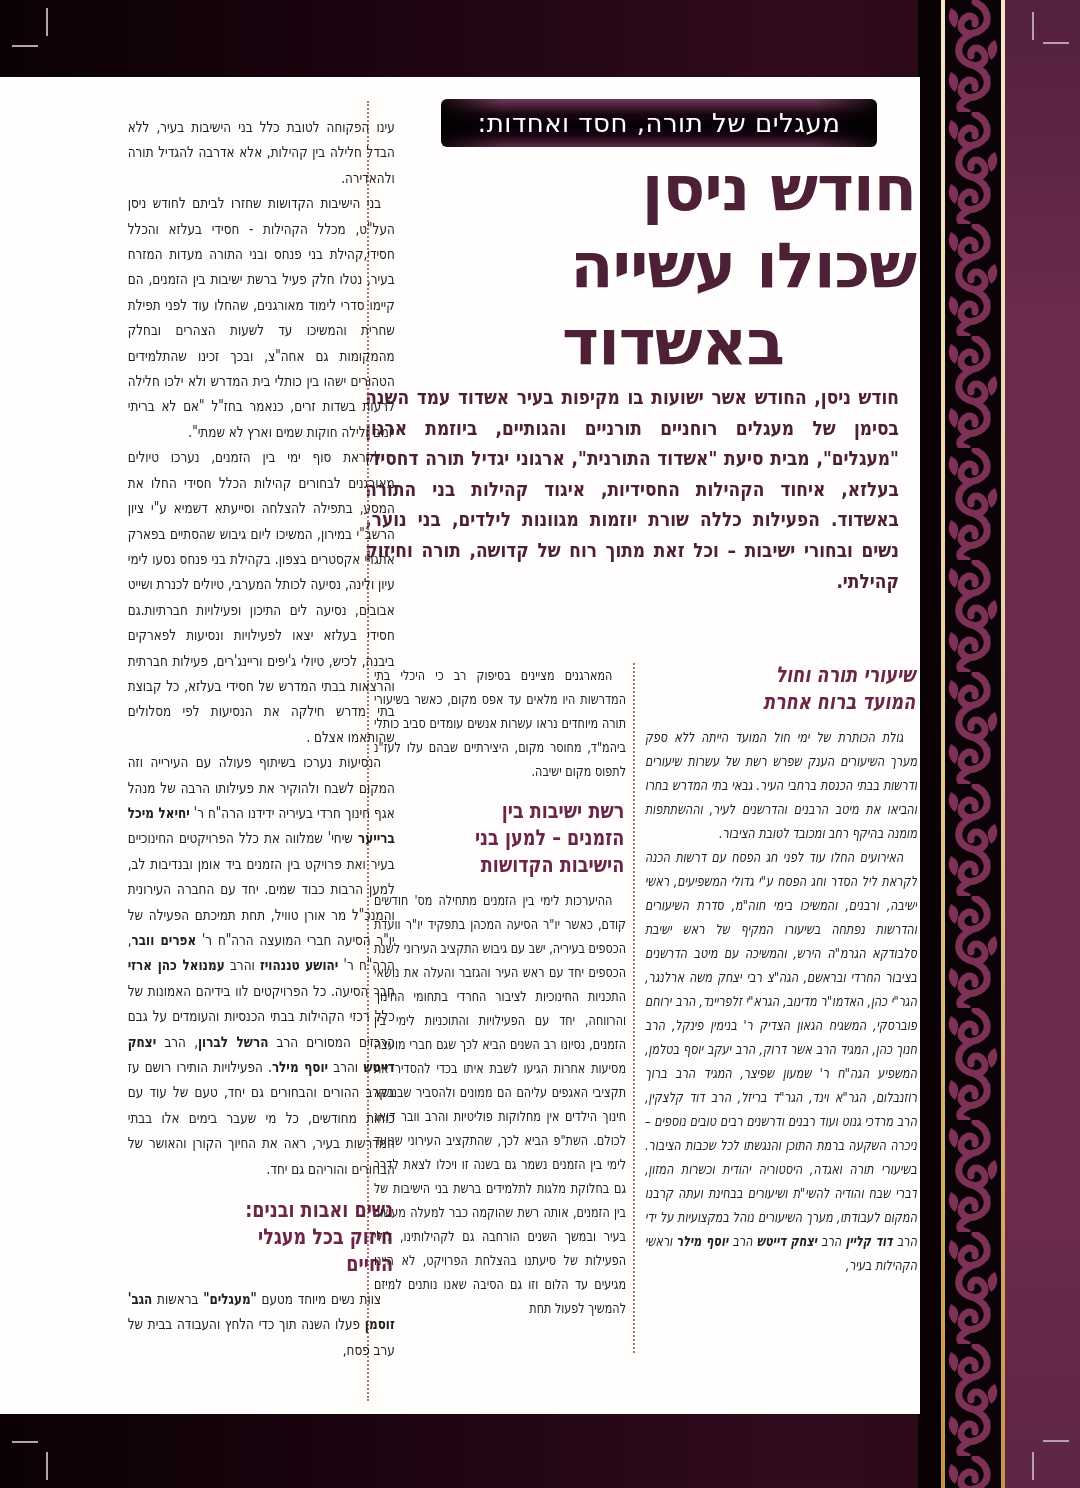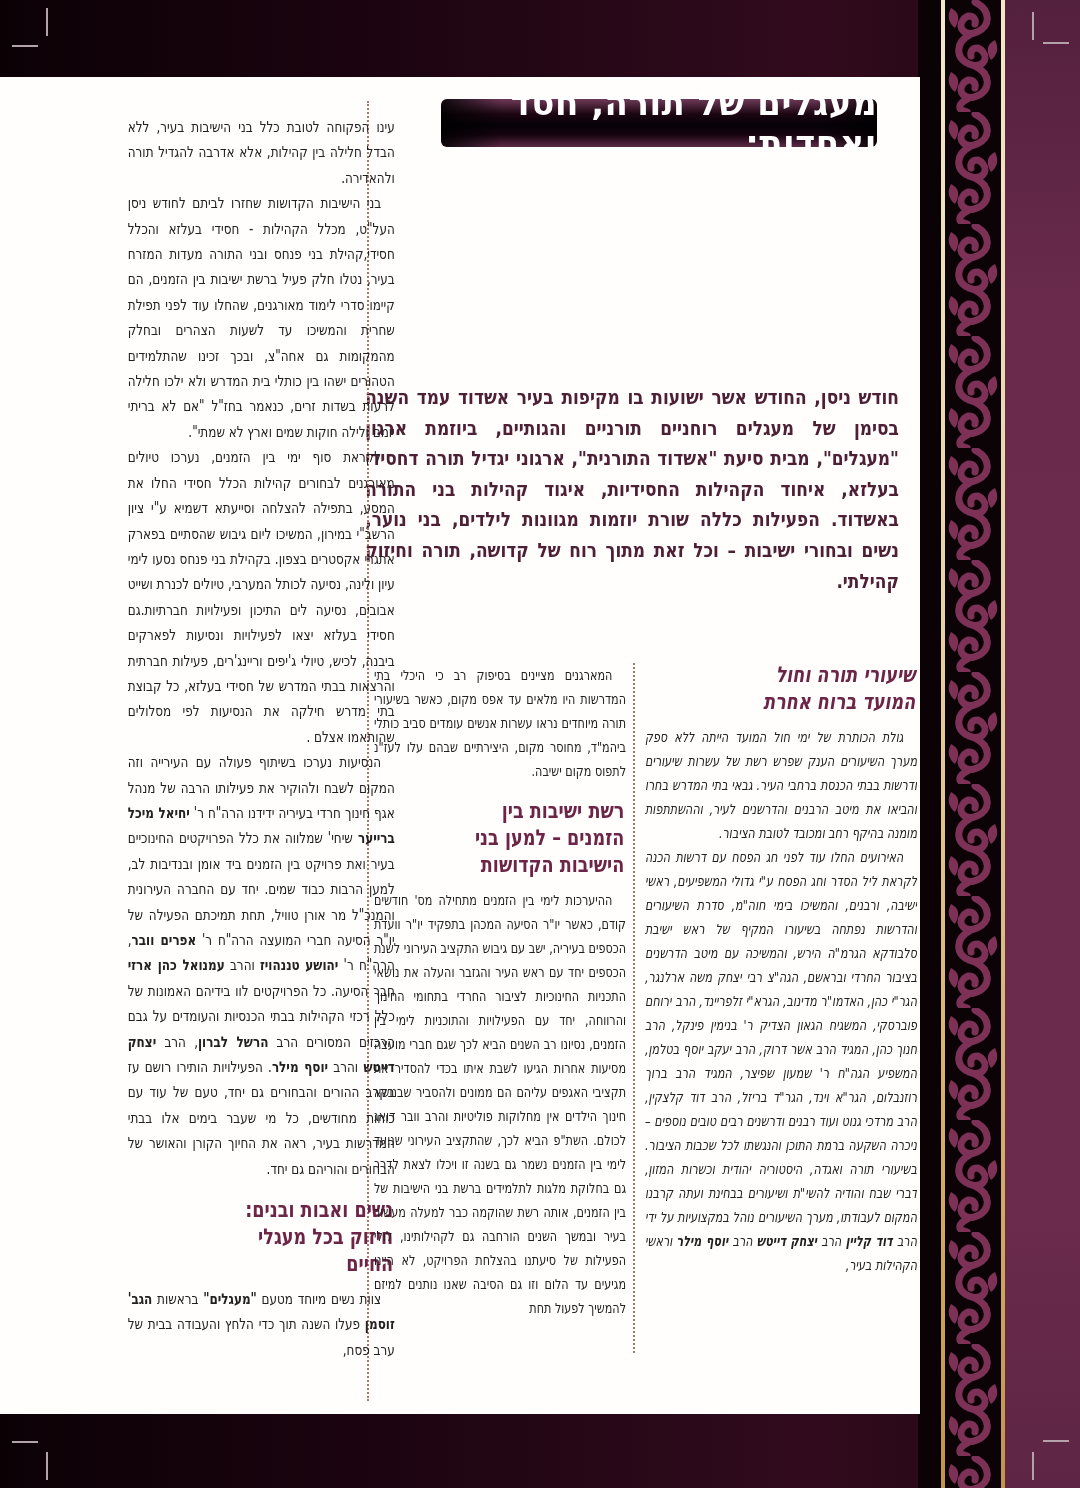--- a/index.html
+++ b/index.html
@@ -20,21 +20,21 @@
     background:linear-gradient(180deg,#53203d 0%,#692a4b 20%,#6b2b4d 80%,#5e2544 100%); }
   
   .crop { position:absolute; background:#b3a2aa; }
   .crop.v { width:2px; height:28px; }
   .crop.h { width:26px; height:2px; }
   
   .sheet { position:absolute; left:0; top:77px; width:920px; height:1337px; background:#fffefc; overflow:hidden; }
   .kicker {
     position:absolute; left:441px; top:22px; width:436px; height:48px;
     display:flex; align-items:center; justify-content:center;
-    border-radius:6px; color:#ffffff; font-size:34px; font-weight:bold; letter-spacing:.5px;
+    border-radius:6px; color:#ffffff; font-size:26px; font-weight:normal; letter-spacing:.5px;
     background:
       linear-gradient(90deg,rgba(0,0,0,.85) 0%,rgba(0,0,0,0) 14%,rgba(0,0,0,0) 86%,rgba(0,0,0,.85) 100%),
       linear-gradient(180deg,#6e3a58 0%,#1a0510 32%,#050108 55%,#170410 75%,#5c2b46 100%);
   }
   .title { position:absolute; left:430px; top:73px; width:486px; text-align:right;
     color:#4e2036; font-weight:bold; font-size:63px; line-height:77px; letter-spacing:-1px; }
   .title div:last-child { text-align:center; }
   .lead-box { position:absolute; left:365px; top:305px; width:534px; height:278px; overflow:hidden; }
   .lead { font-size:20px; line-height:30.6px; font-weight:bold; color:#4e2036;
     text-align:justify; }
@@ -91,20 +91,25 @@
   <div class="crop v" style="left:46px;  top:1452px;"></div>
   <div class="crop h" style="left:1043px;top:1440px;"></div>
   <div class="crop v" style="left:1032px;top:1452px;"></div>
 
   <div class="sheet">
 
     <div class="kicker">
       <span>מעגלים של תורה, חסד ואחדות:</span>
     </div>
 
+    <div class="title">
+        <div>חודש ניסן</div>
+        <div>שכולו עשייה</div>
+        <div>באשדוד</div>
+      </div>
 
     <div class="lead-box">
       <p class="lead sq85">חודש ניסן, החודש אשר ישועות בו מקיפות בעיר אשדוד עמד השנה בסימן של מעגלים רוחניים תורניים והגותיים, ביוזמת ארגון "מעגלים", מבית סיעת "אשדוד התורנית", ארגוני יגדיל תורה דחסידי בעלזא, איחוד הקהילות החסידיות, איגוד קהילות בני התורה באשדוד. הפעילות כללה שורת יוזמות מגוונות לילדים, בני נוער, נשים ובחורי ישיבות – וכל זאת מתוך רוח של קדושה, תורה וחיזוק קהילתי.</p>
     </div>
 
     <div class="divider divider-1"></div>
     <div class="divider divider-2"></div>
 
     <div class="col col-left">
       <div class="sq80">

